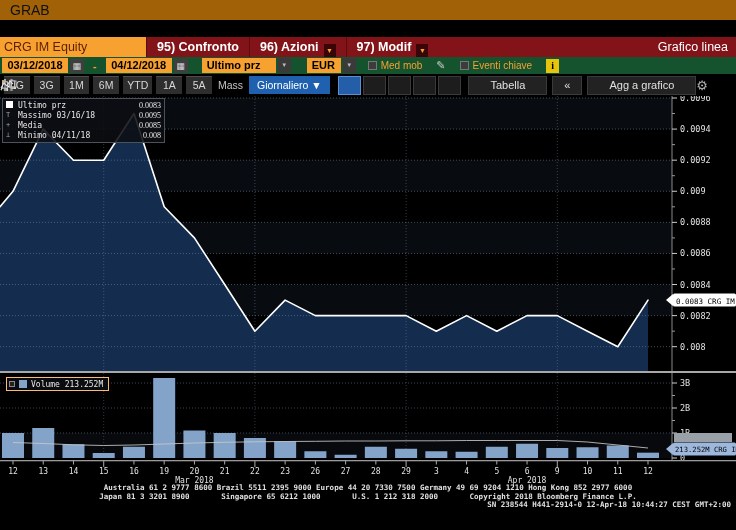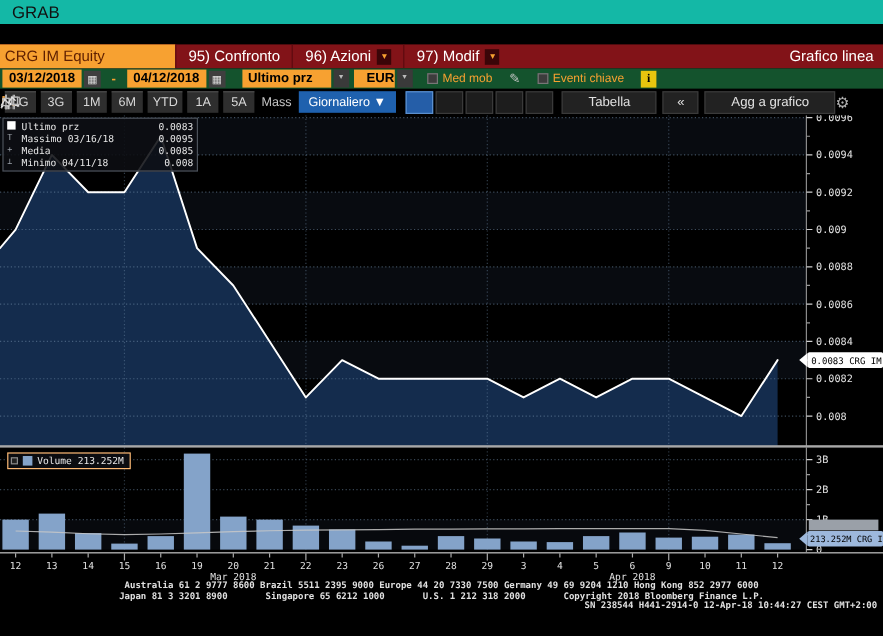--- a/index.html
+++ b/index.html
@@ -3,28 +3,28 @@
 <meta charset="utf-8">
 <style>
   * { margin:0; padding:0; box-sizing:border-box; }
   html,body { background:#000; }
   .screen {
     position:relative; width:736px; height:530px; background:#000;
     font-family:"Liberation Sans", sans-serif; overflow:hidden;
   }
   
   .titlebar { position:absolute; left:0; top:0; width:736px; height:20px;
-    background:#14b8a6; color:#111; font-size:14px; line-height:20px; padding-left:10px; }
+    background:#a16207; color:#111; font-size:14px; line-height:20px; padding-left:10px; }
   
   .menubar { position:absolute; left:0; top:37px; width:736px; height:20px;
     background:var(--red); display:flex; align-items:stretch; }
   .security-box { width:146px; background:var(--amber); color:#5e1f00;
     font-size:12.5px; line-height:20px; padding-left:4px; white-space:nowrap; }
   .menu-item { color:#fff; font-size:12.5px; line-height:20px; text-align:center;
-    padding:0 10px; border-left:1px solid #5c0b10; display:flex; align-items:center; gap:5px; }
+    padding:0 10px; border-left:1px solid #5c0b10; display:flex; align-items:flex-end; gap:5px;font-weight:bold; }
   .menu-item:first-of-type { border-left:none; margin-left:4px; }
   .dd-box-red { width:12px; height:13px; background:#3a0508; color:var(--amber);
     font-size:7px; line-height:13px; text-align:center; }
   .view-title { margin-left:auto; color:#fff; font-size:12.5px; line-height:20px; padding-right:8px; }
   
   .row2 { position:absolute; left:0; top:57px; width:736px; height:17px; background:#14532d;
     display:flex; align-items:center; font-size:11px; }
   .amber-field { background:var(--amber); color:#000; height:15px; line-height:15px;
     text-align:center; font-weight:bold; white-space:nowrap; }
   .cal-btn { width:14px; height:14px; background:#3f3f3f; color:#ddd; font-size:9px;
@@ -59,21 +59,21 @@
   #vol-svg   { top:373px; overflow:visible; }
   #xaxis-svg { top:460px; }
   .pane-sep { position:absolute; left:0; top:371px; width:736px; height:2px; background:#a8a8a8; z-index:5; }
   .legend { position:absolute; left:2px; top:98px; width:163px; z-index:6;
     background:rgba(12,14,18,0.88); border:1px solid #4c525a; padding:1px 3px 2px 3px;
     font-family:"DejaVu Sans Mono", monospace; font-size:8px; color:#e8e8e8; }
   .legend-row { display:flex; align-items:center; height:10px; }
   .legend-icon { width:12px; color:#9aa0a8; font-size:7px; }
   .swatch-white { width:7px; height:7px; background:#fff; display:inline-block; }
   .legend-label { flex:1; white-space:nowrap; }
-  .legend-value { text-align:center; white-space:nowrap; }
+  .legend-value { text-align:center; white-space:nowrap;font-family:Liberation Serif, serif; }
   .vol-legend { position:absolute; left:6px; top:377px; z-index:6; height:14px;
     background:rgba(12,14,18,0.88); border:1px solid #fdba74; padding:1px 5px 1px 2px;
     display:flex; align-items:center; gap:4px;
     font-family:"DejaVu Sans Mono", monospace; font-size:8px; color:#e8e8e8; }
   .expander { width:6px; height:6px; border:1px solid #8a8a8a; background:#222; }
   .swatch-blue { width:8px; height:8px; background:var(--bar); }
   
   .footer { position:absolute; left:0; top:484px; width:736px;
     font-family:"DejaVu Sans Mono", monospace; font-size:7.5px; line-height:8.5px;
     color:#e0e0e0;font-weight:bold; }
@@ -105,21 +105,21 @@
   </div>
 
   <div class="row2">
     <div class="amber-field" style="width:66px;margin-left:2px;">03/12/2018</div>
     <div class="cal-btn">▦</div>
     <div class="dash">-</div>
     <div class="amber-field" style="width:66px;">04/12/2018</div>
     <div class="cal-btn">▦</div>
     <div class="amber-field" style="width:74px;margin-left:14px;text-align:left;padding-left:5px;">Ultimo prz</div>
     <div class="dd-box">▼</div>
-    <div class="amber-field" style="width:34px;margin-left:4px;text-align:right;padding-left:5px;">EUR</div>
+    <div class="amber-field" style="width:34px;margin-left:16px;text-align:left;padding-left:5px;">EUR</div>
     <div class="dd-box">▼</div>
     <div class="checkbox" style="margin-left:12px;"></div>
     <div class="amber-label">Med mob</div>
     <div class="pencil">✎</div>
     <div class="checkbox" style="margin-left:14px;"></div>
     <div class="amber-label">Eventi chiave</div>
     <div class="info-box" style="margin-left:14px;">i</div>
   </div>
 
   <div class="row3">

